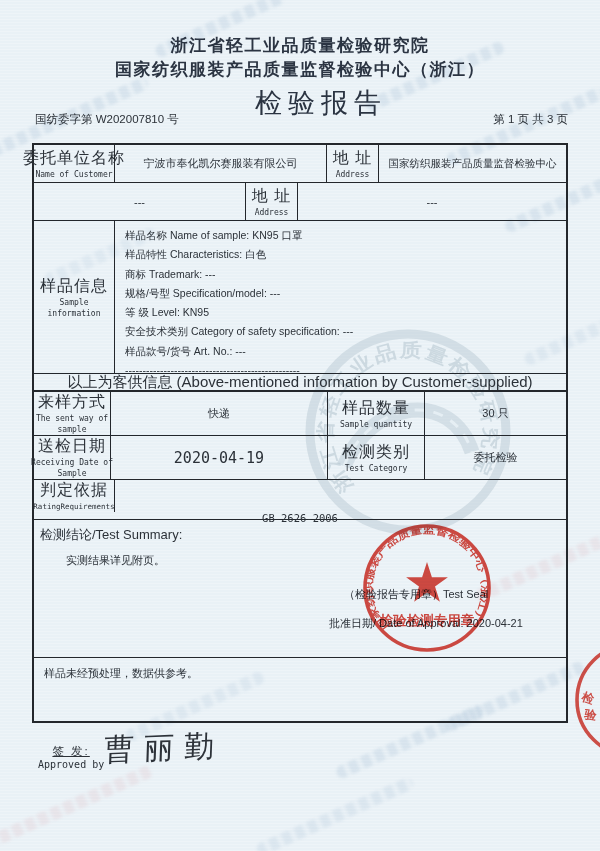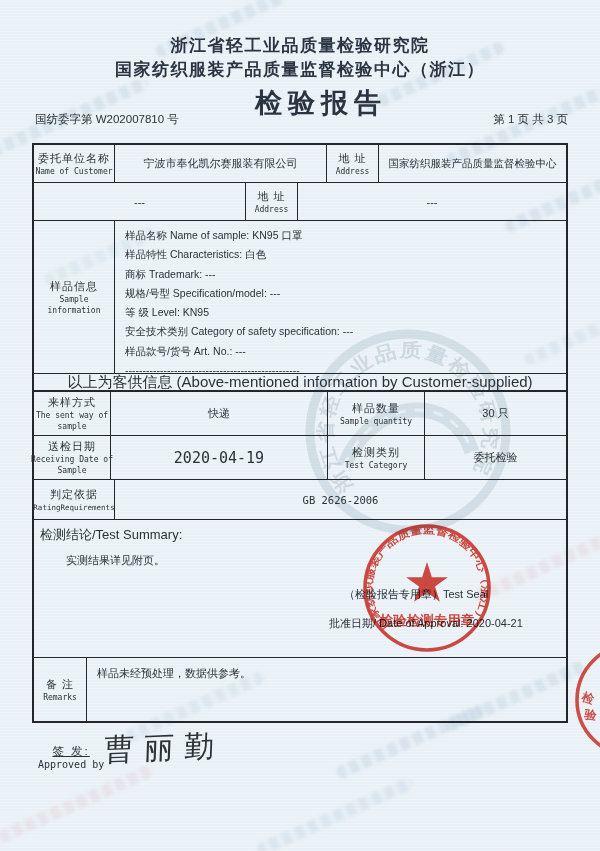--- a/index.html
+++ b/index.html
@@ -16,36 +16,36 @@
   
   .wm-layer{position:absolute;inset:0;z-index:1;pointer-events:none;}
   .strip{position:absolute;height:13px;border-radius:7px;transform:rotate(-24deg);
     background:repeating-linear-gradient(90deg, rgba(122,158,192,.30) 0 9px, rgba(122,158,192,.05) 9px 14px);
     filter:blur(1.4px);opacity:.55;}
   .strip.pink{background:repeating-linear-gradient(90deg, rgba(205,120,132,.28) 0 9px, rgba(205,120,132,.05) 9px 14px);}
   
   .content{position:absolute;inset:0;z-index:2;}
   .hdr{position:absolute;top:34px;left:0;width:600px;text-align:center;}
   .hdr-line{font-size:17px;font-weight:bold;letter-spacing:1.5px;line-height:24px;color:#2b3442;}
-  .doc-title{font-size:27px;font-weight:bold;letter-spacing:6px;margin-top:3px;color:#2b3442;padding-left:42px;}
+  .doc-title{font-size:27px;font-weight:normal;letter-spacing:6px;margin-top:3px;color:#2b3442;padding-left:42px;}
   .meta-row{position:absolute;top:112px;left:35px;width:533px;display:flex;justify-content:space-between;font-size:11.5px;}
   .mono{font-family:"DejaVu Sans Mono","Liberation Mono",monospace;}
   
   .tbl{position:absolute;left:32px;top:143px;width:536px;border:2px solid #23272c;box-sizing:border-box;background:transparent;}
   .trow{display:flex;border-bottom:1px solid #23272c;box-sizing:border-box;}
   .trow.thick{border-bottom-width:2px;}
   .trow:last-child{border-bottom:none;}
   .cell{border-right:1px solid #23272c;box-sizing:border-box;display:flex;flex-direction:column;
         align-items:center;justify-content:center;text-align:center;overflow:visible;}
   .cell:last-child{border-right:none;}
-  .cell .cn{font-size:11px;letter-spacing:1px;white-space:nowrap;}
+  .cell .cn{font-size:16px;letter-spacing:1px;white-space:nowrap;}
   .cell .en{font-size:8px;line-height:11px;white-space:nowrap;font-family:"DejaVu Sans Mono","Liberation Mono",monospace;}
   .val{font-size:11px;}
   .h38{height:38px;} .h153{height:153px;} .h18{height:18px;} .h44{height:44px;}
-  .h40{height:40px;} .h138{height:138px;} .h63{height:63px;}
+  .h40{height:40px;flex-direction:column;} .h138{height:138px;} .h63{height:63px;}
   .w81{width:81px;flex:none;} .w212{width:212px;flex:none;} .w52{width:52px;flex:none;}
   .w77{width:77px;flex:none;} .w217{width:217px;flex:none;} .w97{width:97px;flex:none;}
   .w53{width:53px;flex:none;} .fx{flex:1;}
   .sample-lines{align-items:flex-start;justify-content:flex-start;text-align:left;padding:5px 10px;}
   .sample-lines div{font-size:10.5px;line-height:19.3px;white-space:nowrap;}
   .note-cell{font-size:15px;text-align:right;}
   .summary-cell{position:relative;align-items:flex-start;justify-content:flex-start;text-align:left;}
   .summary-head{position:absolute;left:6px;top:6px;font-size:13px;}
   .summary-body{position:absolute;left:32px;top:33px;font-size:11px;}
   .seal-caption{position:absolute;left:310px;top:67px;font-size:11px;white-space:nowrap;}
@@ -211,24 +211,20 @@
       <div class="trow h138">
         <div class="cell fx summary-cell">
           <div class="summary-head">检测结论/Test Summary:</div>
           <div class="summary-body">实测结果详见附页。</div>
           <div class="seal-caption">（检验报告专用章）Test Seal</div>
           <div class="approval">批准日期/ Date of Approval: 2020-04-21</div>
         </div>
       </div>
 
       <div class="trow h63">
-        <div class="cell w53">
-          <div class="cn">备 注</div>
-          <div class="en">Remarks</div>
-        </div>
         <div class="cell fx remarks-val">
           <div>样品未经预处理，数据供参考。</div>
         </div>
       </div>
 
     </div>
 
     <div class="signoff">
       <div class="cn">签 发:</div>
       <div class="en">Approved by</div>

